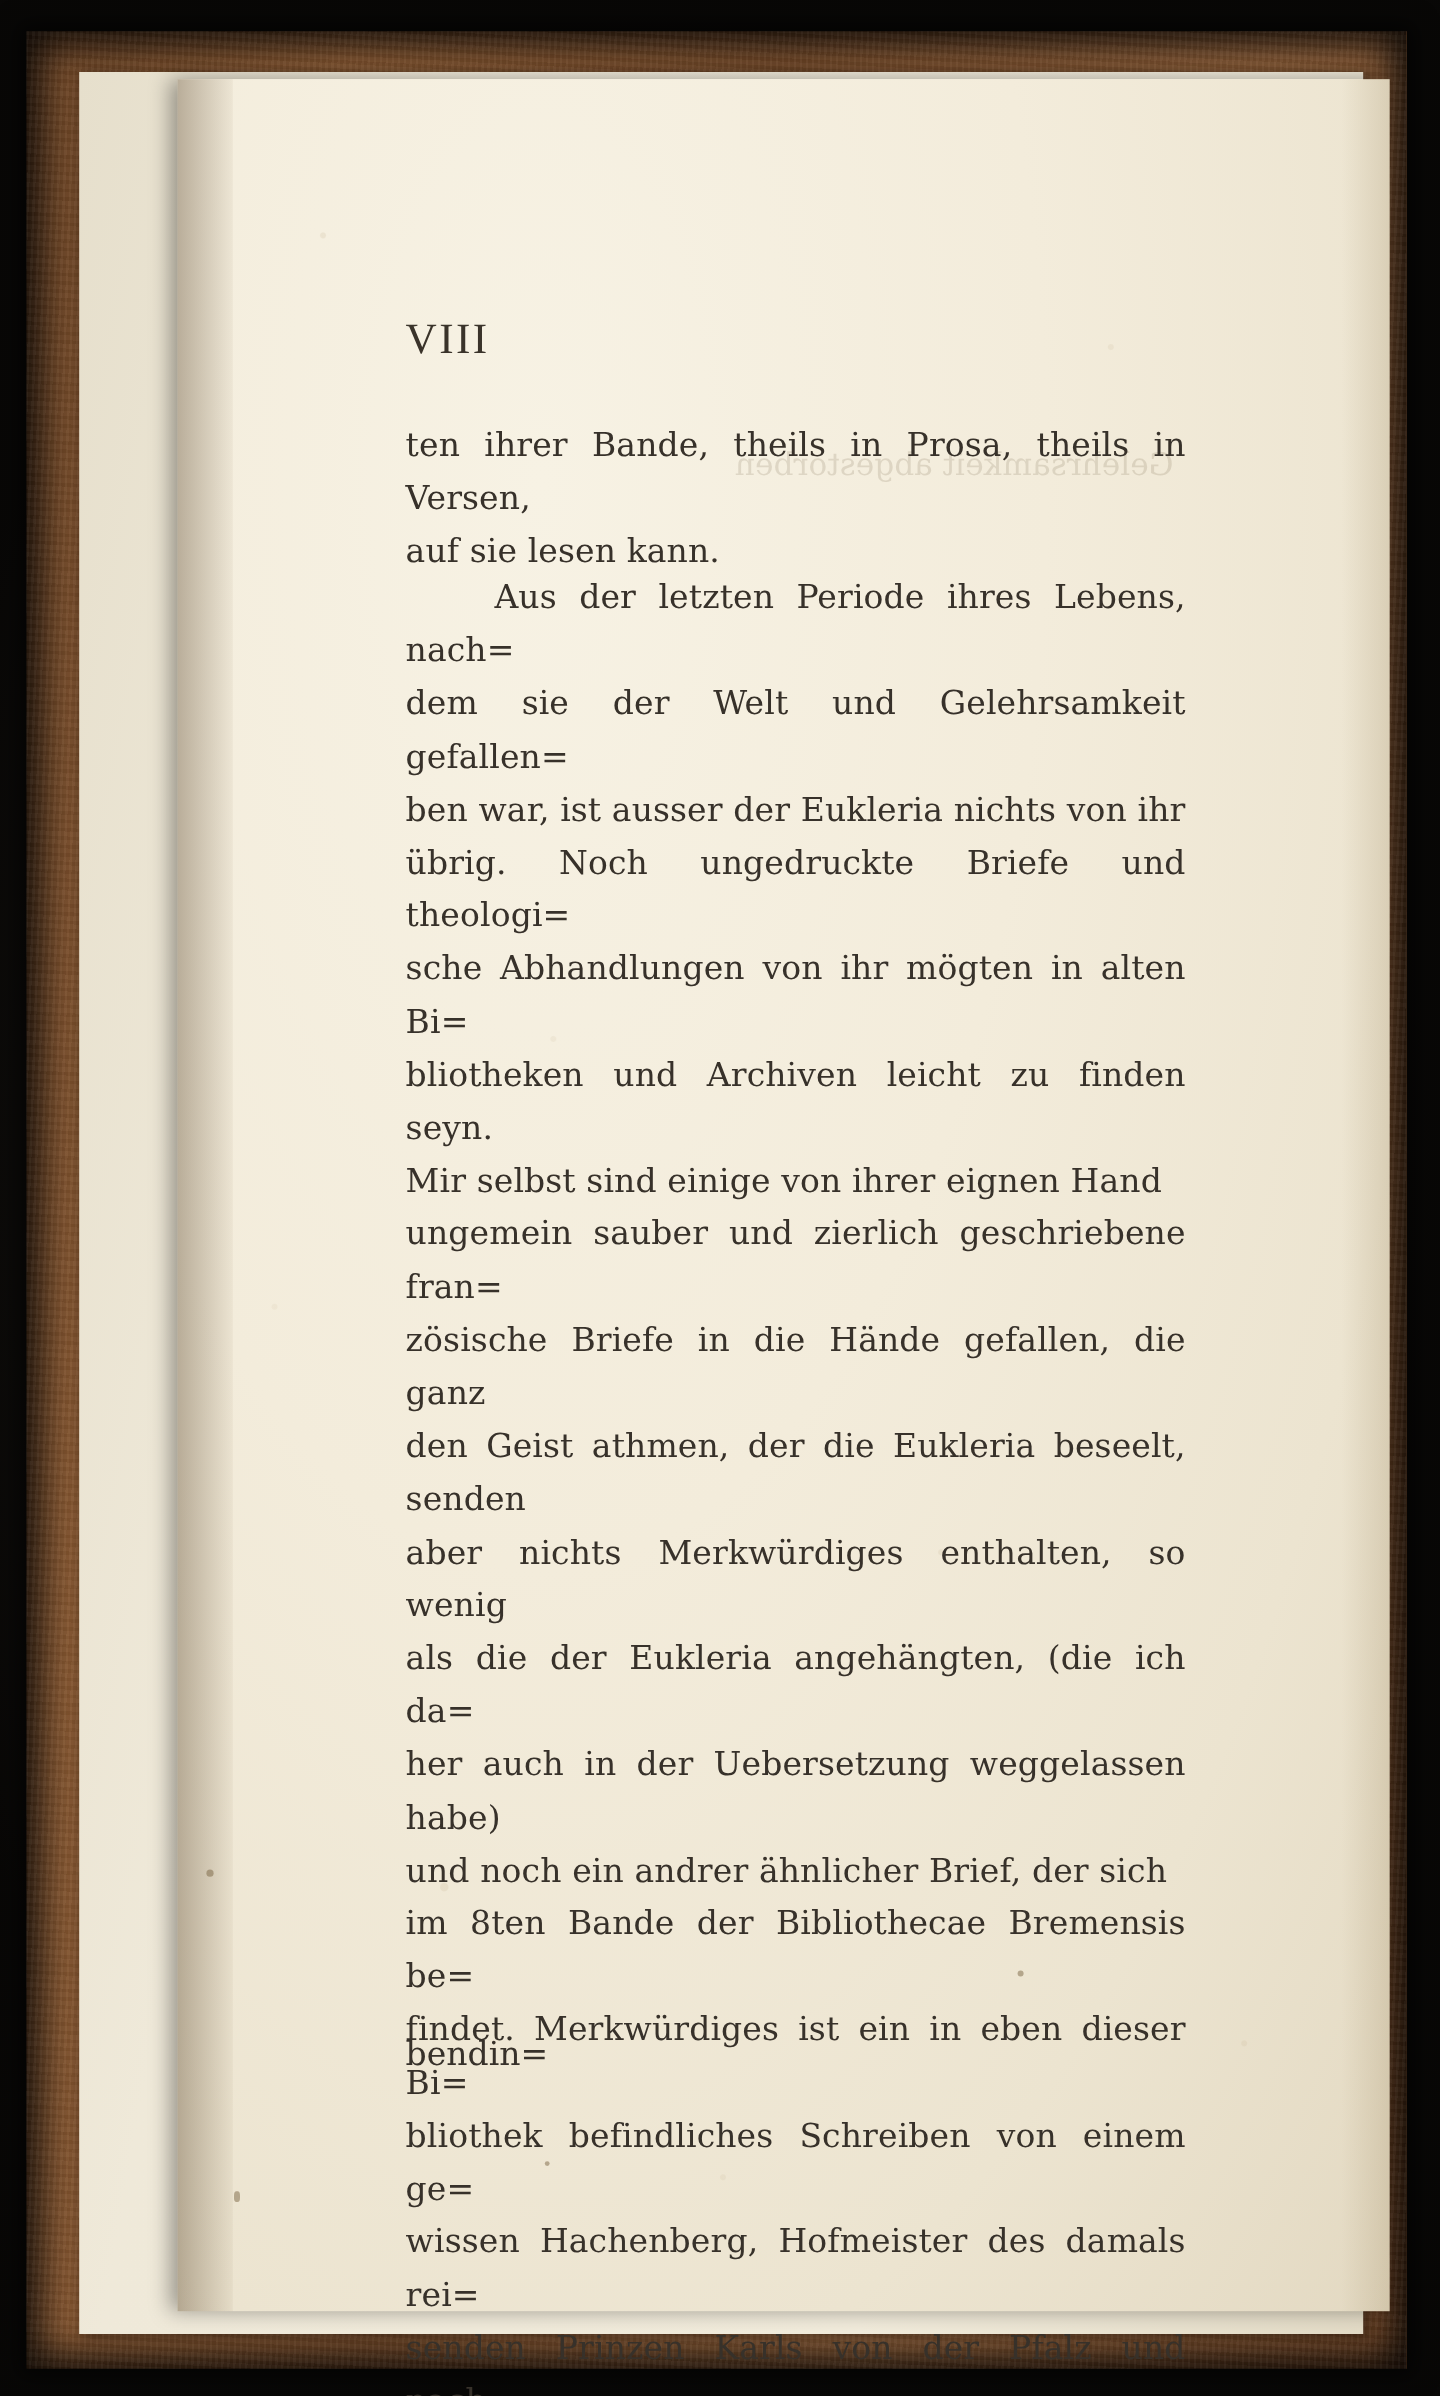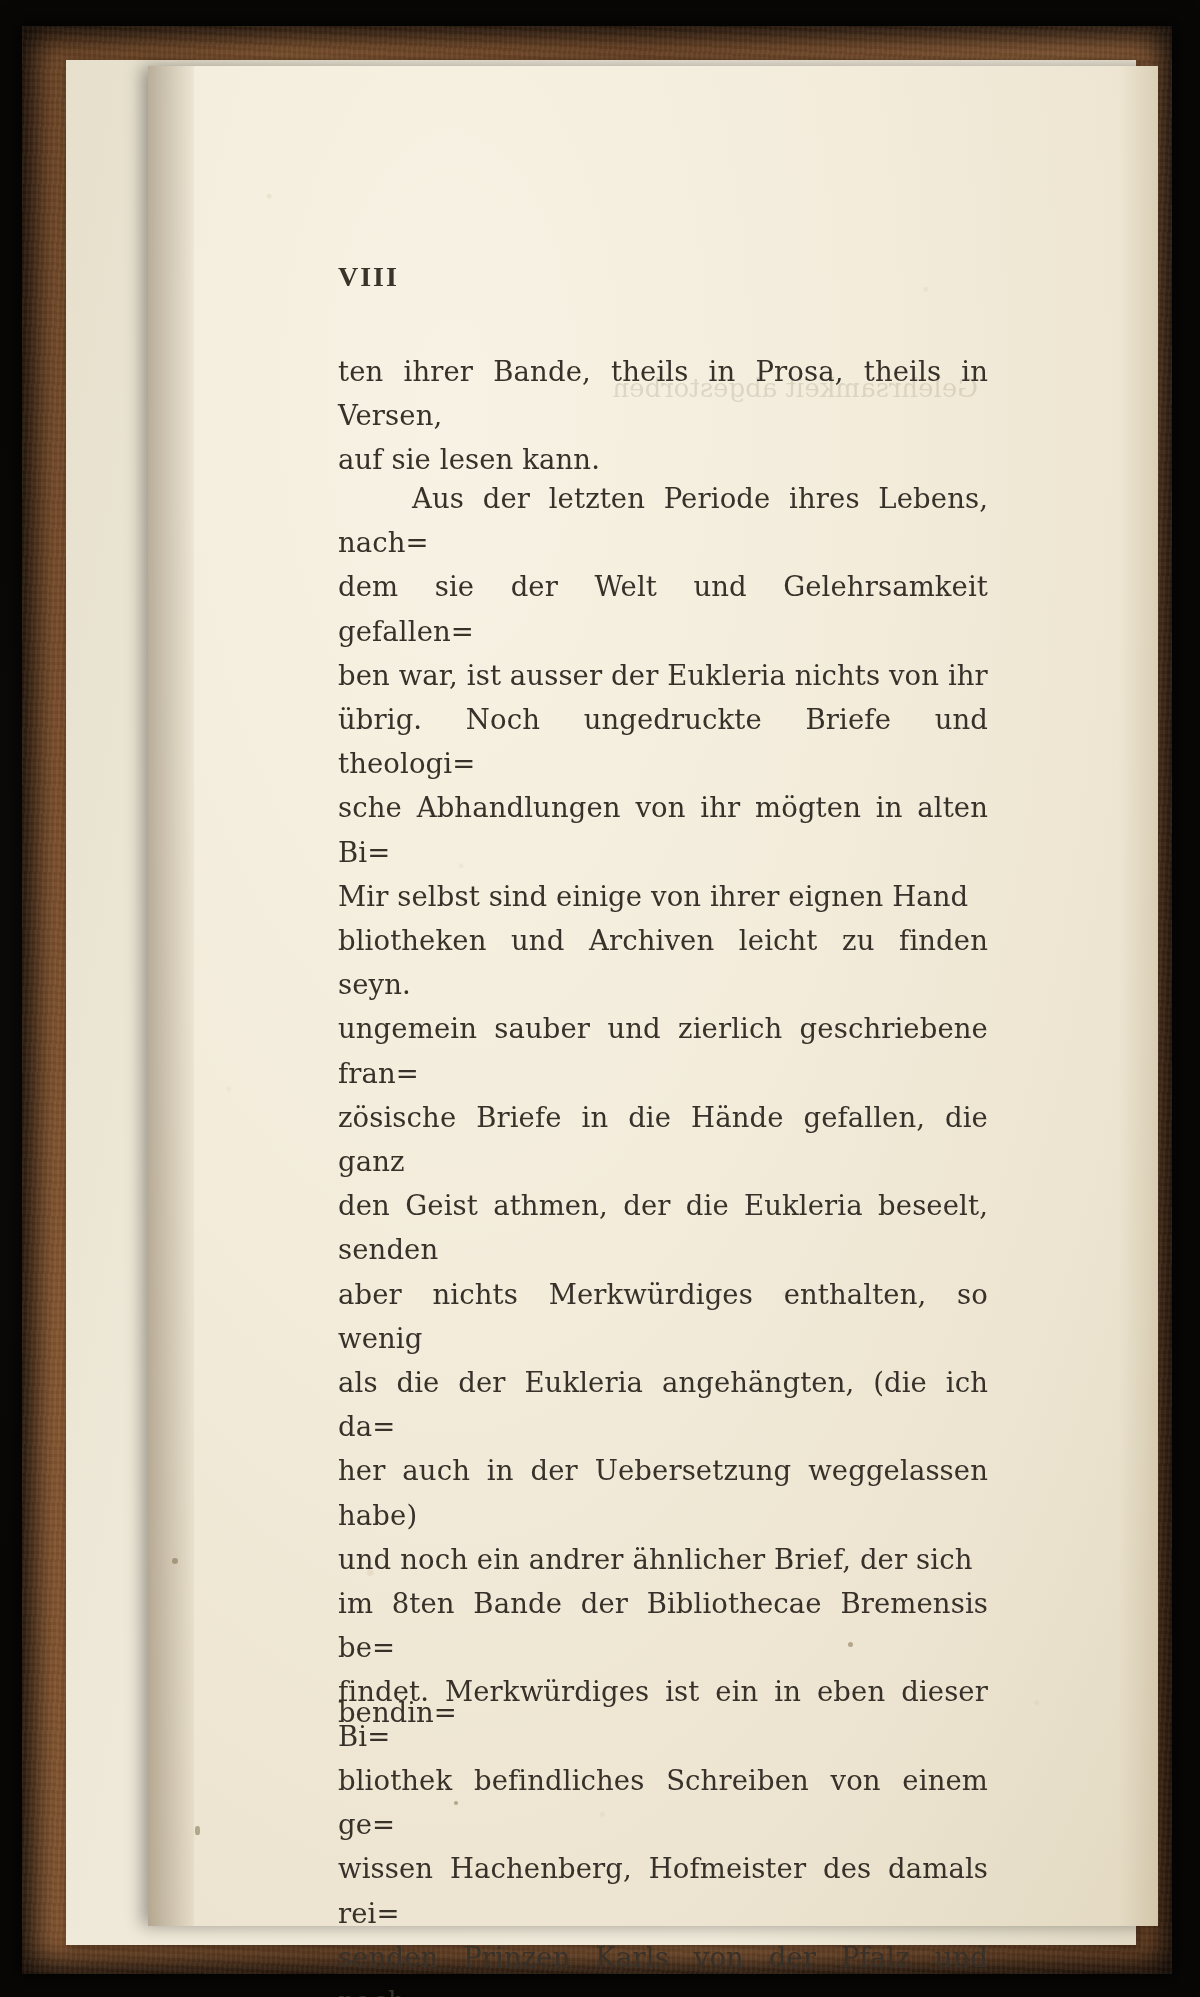--- a/index.html
+++ b/index.html
@@ -118,24 +118,23 @@
     width: 46px; height: 100%;
     background: linear-gradient(90deg, rgba(90,70,44,0.38) 0%, rgba(120,96,62,0.06) 100%);
     pointer-events: none;
   }
 
   .folio {
     position: absolute;
     top: 195px;
     left: 190px;
     font-family: "Liberation Serif", serif;
-    font-size: 28px;
+    font-size: 36px;
     letter-spacing: 2px;
     color: #3a332a;
-    font-weight: bold;
   }
 
   .fraktur {
     font-family: "DejaVu Serif", serif;
     color: #35302a;
     -webkit-font-smoothing: antialiased;
   }
 
   .para {
     position: absolute;
@@ -205,22 +204,22 @@
       <p>ten ihrer Bande, theils in Prosa, theils in Versen,</p>
       <p>auf sie lesen kann.</p>
     </div>
 
     <div class="para fraktur" id="para-main">
       <p><span class="indent"></span><span>Aus der letzten Periode ihres Lebens, nach=</span></p>
       <p>dem sie der Welt und Gelehrsamkeit gefallen=</p>
       <p>ben war, ist ausser der Eukleria nichts von ihr</p>
       <p>übrig.    Noch ungedruckte Briefe und theologi=</p>
       <p>sche Abhandlungen von ihr mögten in alten Bi=</p>
+      <p>bliotheken und Archiven leicht zu finden seyn.</p>
       <p>Mir selbst sind einige von ihrer eignen Hand</p>
-      <p>bliotheken und Archiven leicht zu finden seyn.</p>
       <p>ungemein sauber und zierlich geschriebene fran=</p>
       <p>zösische Briefe in die Hände gefallen, die ganz</p>
       <p>den Geist athmen, der die Eukleria beseelt, senden</p>
       <p>aber nichts Merkwürdiges enthalten, so wenig</p>
       <p>als die der Eukleria angehängten, (die ich da=</p>
       <p>her auch in der Uebersetzung weggelassen habe)</p>
       <p>und noch ein andrer ähnlicher Brief, der sich</p>
       <p>im 8ten Bande der Bibliothecae Bremensis be=</p>
       <p>findet.    Merkwürdiges ist ein in eben dieser Bi=</p>
       <p>bliothek befindliches Schreiben von einem ge=</p>

